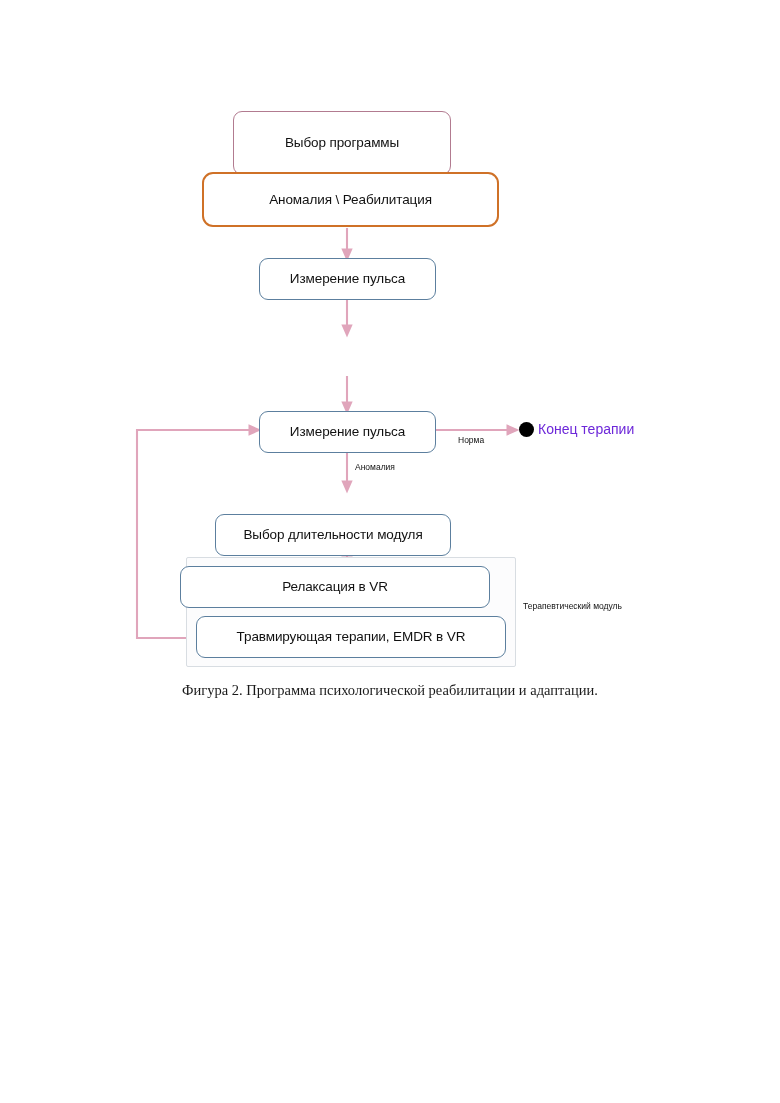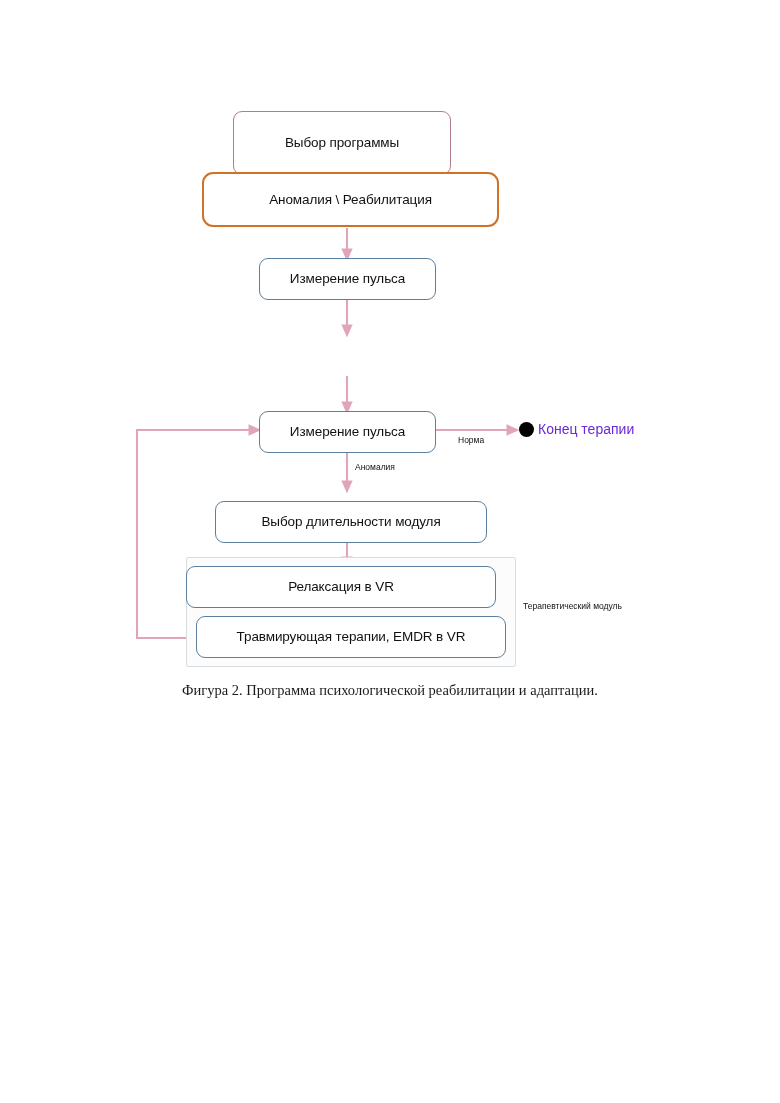--- a/index.html
+++ b/index.html
@@ -53,22 +53,22 @@
   .node.pink   { border: 1.6px solid #b27b90; }
   .node.orange { border: 2.8px solid #cf7127; border-radius: 11px; }
   .node.blue   { border: 1.6px solid #5c7f9e; }
 
   
   #n-program      { left: 233px; top: 101px;  width: 218px; height: 64px; margin-top: 10px; }
   #n-adaptation   { left: 202px; top: 172px; width: 297px; height: 55px; }
   #n-pulse1       { left: 259px; top: 258px; width: 177px; height: 42px; }
   #n-trauma-vr    { left: 232px; top: 334px; width: 231px; height: 42px; }
   #n-pulse2       { left: 259px; top: 411px; width: 177px; height: 42px; }
-  #n-duration     { left: 215px; top: 501px; width: 272px; height: 42px; }
-  #n-relaxation   { left: 186px; top: 566px; width: 310px; height: 42px; }
+  #n-duration     { left: 215px; top: 514px; width: 236px; height: 42px; }
+  #n-relaxation   { left: 180px; top: 566px; width: 310px; height: 42px; }
   #n-emdr         { left: 196px; top: 616px; width: 310px; height: 42px; }
 
   
   #module-container {
     position: absolute;
     left: 186px;
     top: 557px;
     width: 330px;
     height: 110px;
     box-sizing: border-box;

